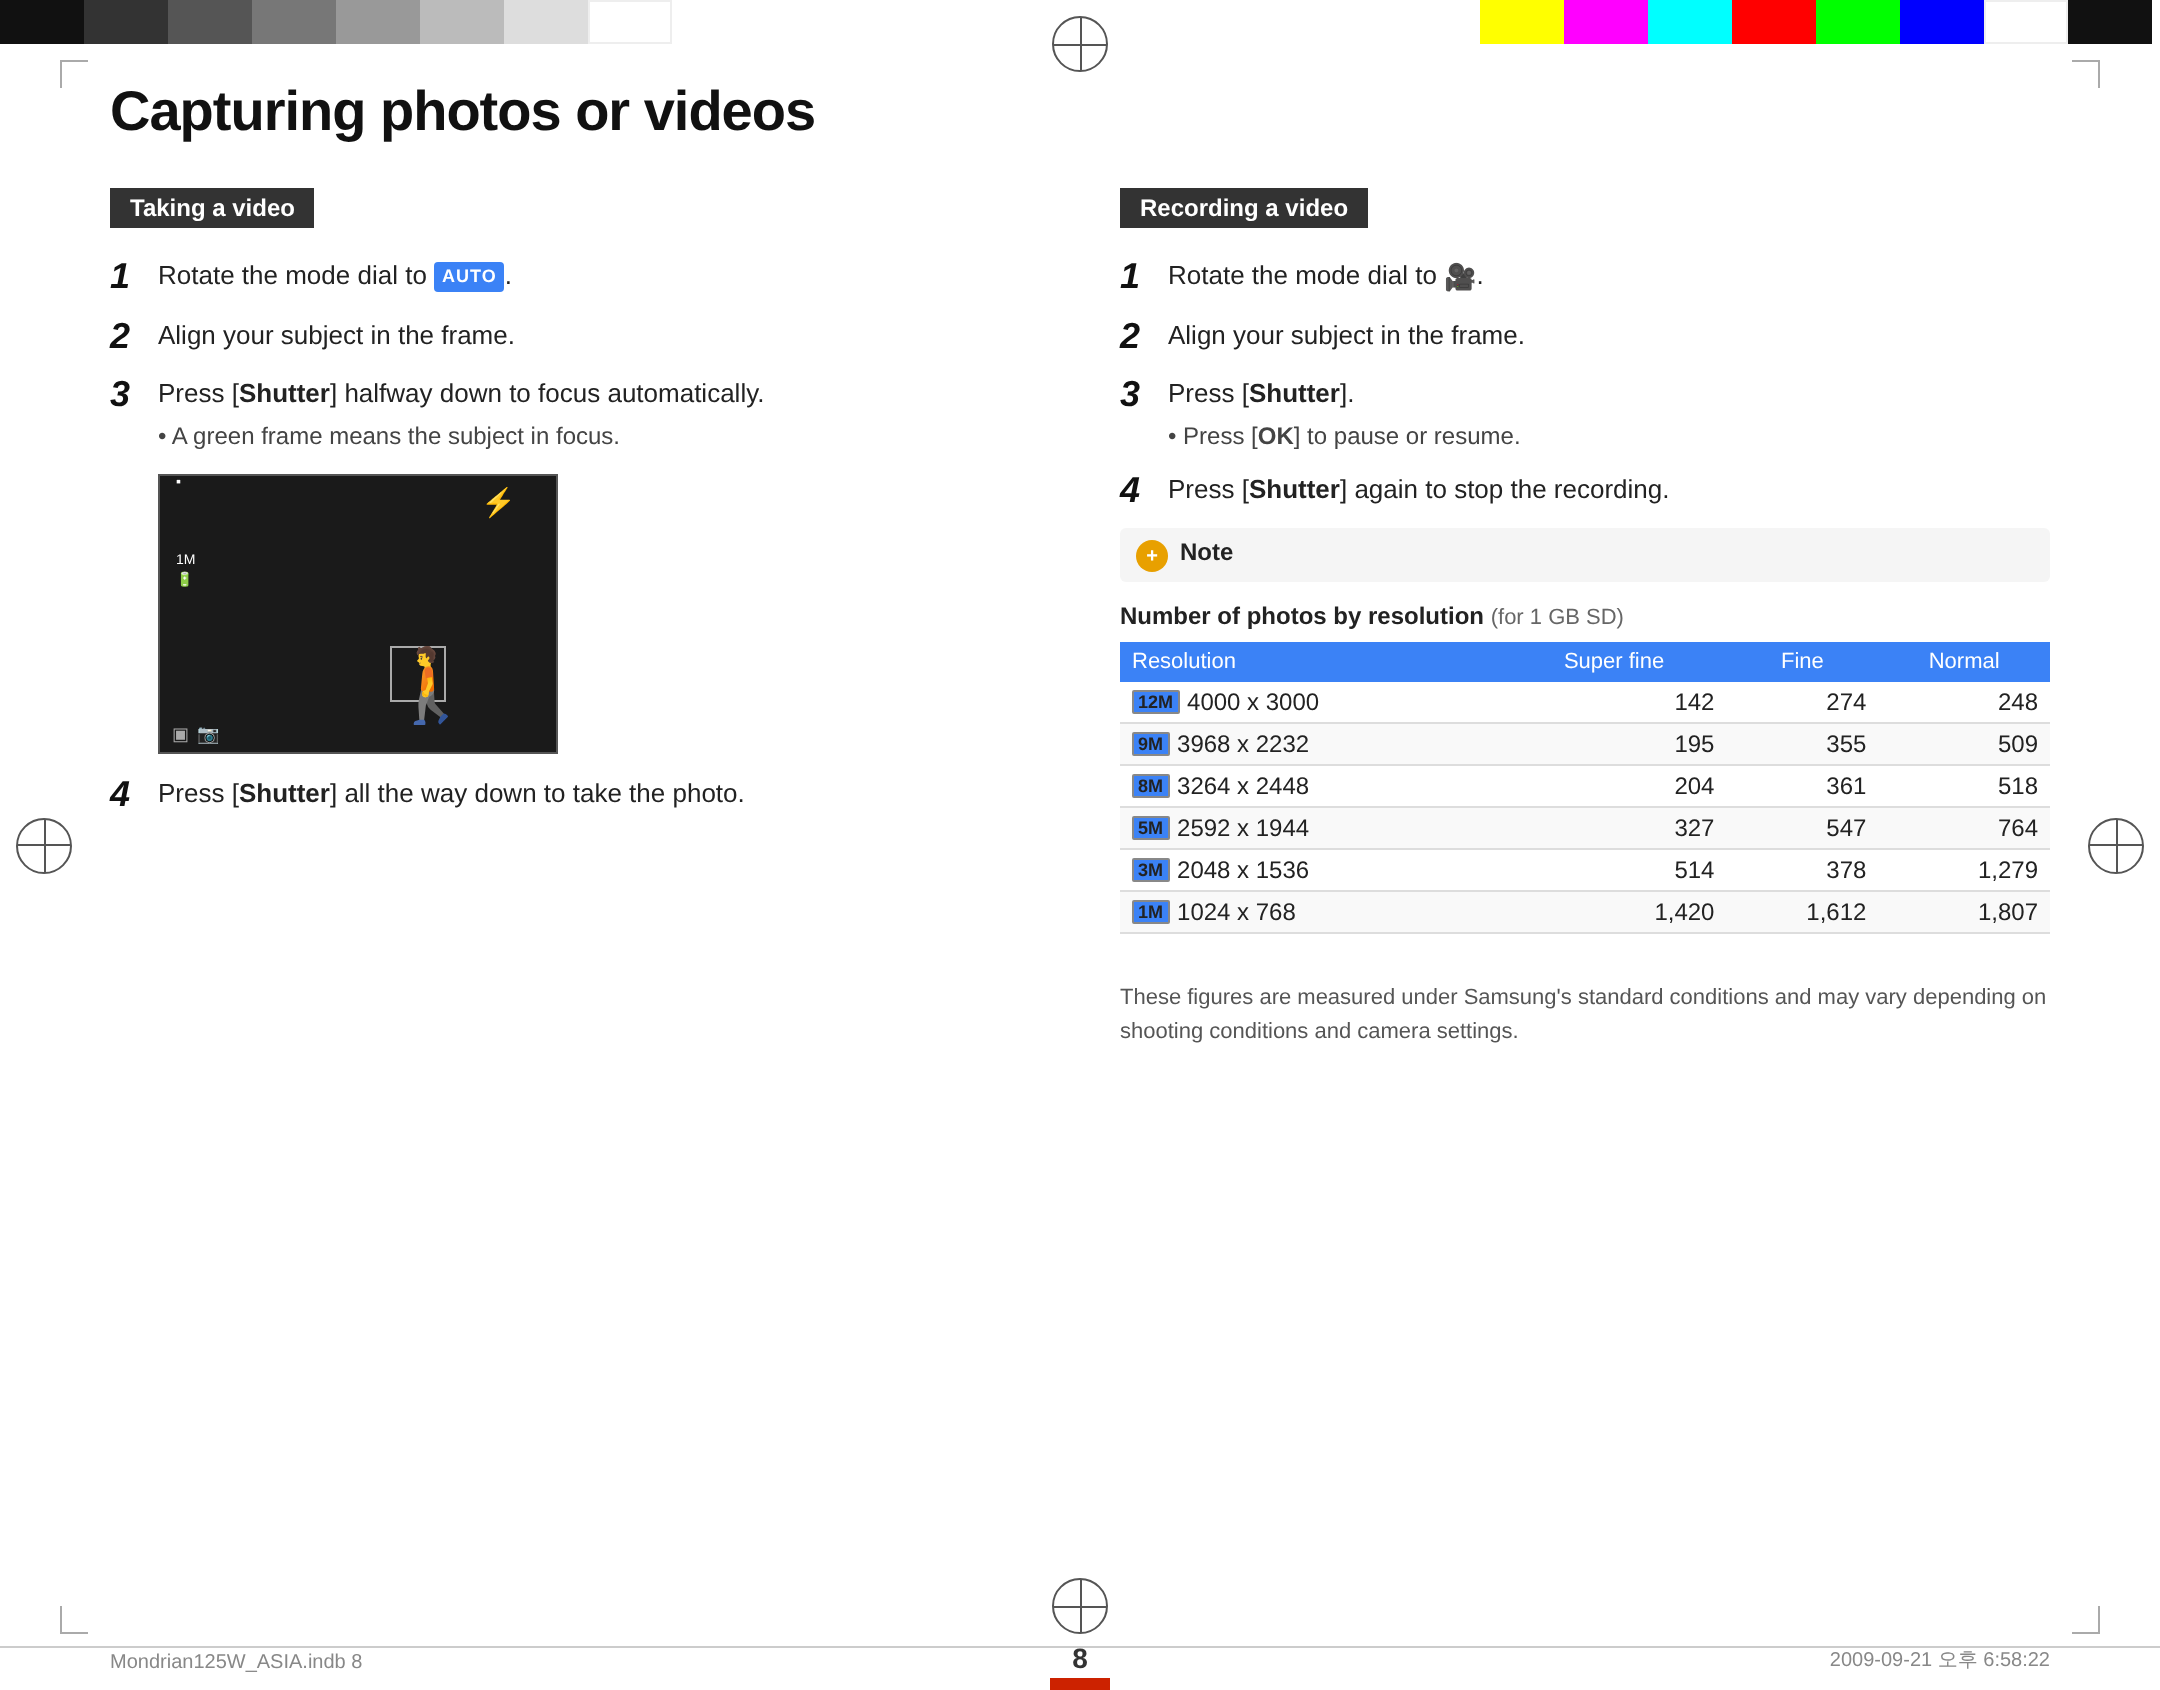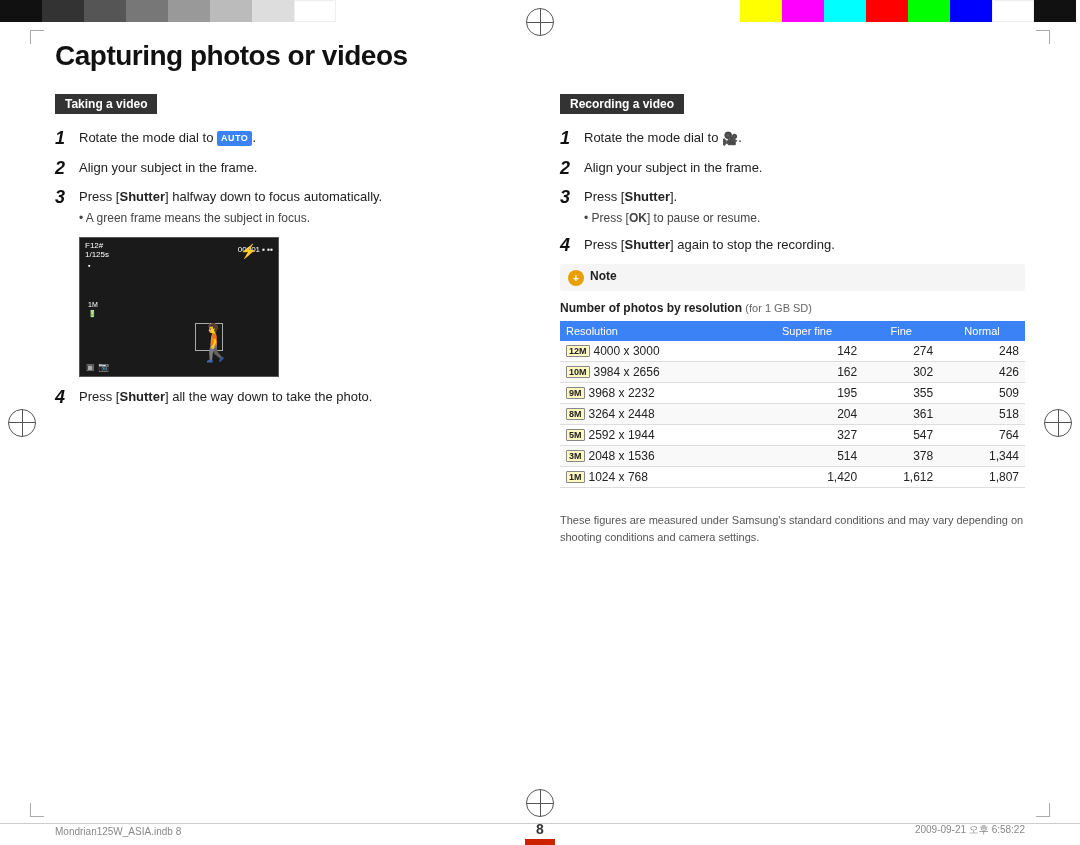--- a/index.html
+++ b/index.html
@@ -316,21 +316,21 @@
       background: #f9f9f9;
     }
     .res-label {
       display: flex;
       align-items: center;
       gap: 4px;
     }
     .res-icon {
       font-size: 9px;
       font-weight: bold;
-      background: #fef9c3;
+      background: #3b82f6;
       border: 1px solid #888;
       padding: 0 2px;
       border-radius: 1px;
     }
 
     .table-note {
       font-size: 11px;
       color: #555;
       margin-top: 24px;
       line-height: 1.5;
@@ -444,24 +444,20 @@
           <span class="step-num">3</span>
           <div class="step-text">
             Press [<span class="bold">Shutter</span>] halfway down to focus automatically.
             <div class="step-sub">• A green frame means the subject in focus.</div>
           </div>
         </div>
       </div>
 
       
       <div class="viewfinder">
-        <div class="vf-top-bar">
-          <span class="vf-text">F12#<br>1/125s</span>
-          <span class="vf-text">00001 ▪ ▪▪</span>
-        </div>
         <div class="vf-body">
           <div class="vf-left-info">
             <span>▪</span>
             <span style="margin-top:30px;">1M</span>
             <span>🔋</span>
           </div>
         </div>
         <span class="vf-bolt">⚡</span>
         <div class="vf-frame"></div>
         <div class="vf-person">🚶</div>
@@ -538,28 +534,20 @@
           <tr>
             <td>
                 <div class="res-label"><span class="res-icon">12M</span> 4000 x 3000</div>
               </td>
             <td>142</td>
             <td>274</td>
             <td>248</td>
           </tr>
           <tr>
             <td>
-                <div class="res-label"><span class="res-icon">10M</span> 3984 x 2656</div>
-              </td>
-            <td>162</td>
-            <td>302</td>
-            <td>426</td>
-          </tr>
-          <tr>
-            <td>
                 <div class="res-label"><span class="res-icon">9M</span> 3968 x 2232</div>
               </td>
             <td>195</td>
             <td>355</td>
             <td>509</td>
           </tr>
           <tr>
             <td>
                 <div class="res-label"><span class="res-icon">8M</span> 3264 x 2448</div>
               </td>
@@ -574,21 +562,21 @@
             <td>327</td>
             <td>547</td>
             <td>764</td>
           </tr>
           <tr>
             <td>
                 <div class="res-label"><span class="res-icon">3M</span> 2048 x 1536</div>
               </td>
             <td>514</td>
             <td>378</td>
-            <td>1,344</td>
+            <td>1,279</td>
           </tr>
           <tr>
             <td>
                 <div class="res-label"><span class="res-icon">1M</span> 1024 x 768</div>
               </td>
             <td>1,420</td>
             <td>1,612</td>
             <td>1,807</td>
           </tr>
         </tbody>

